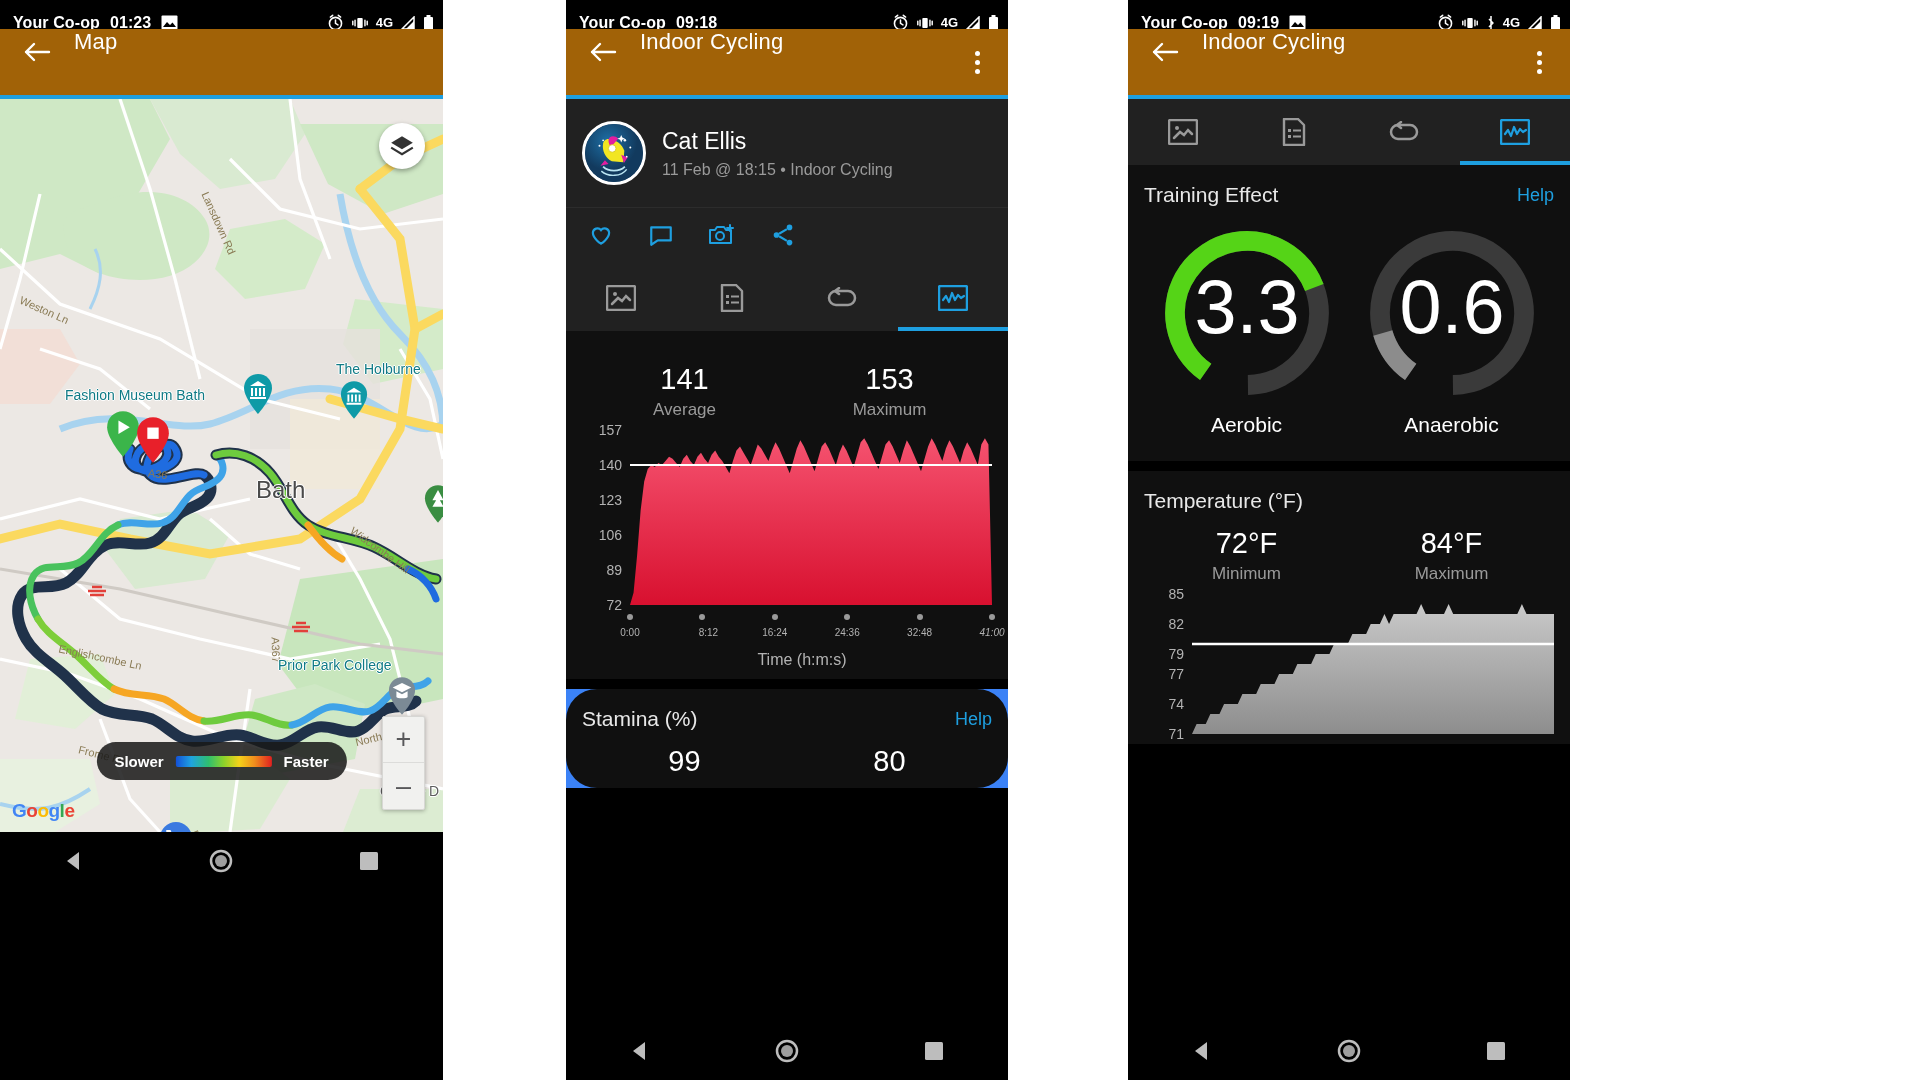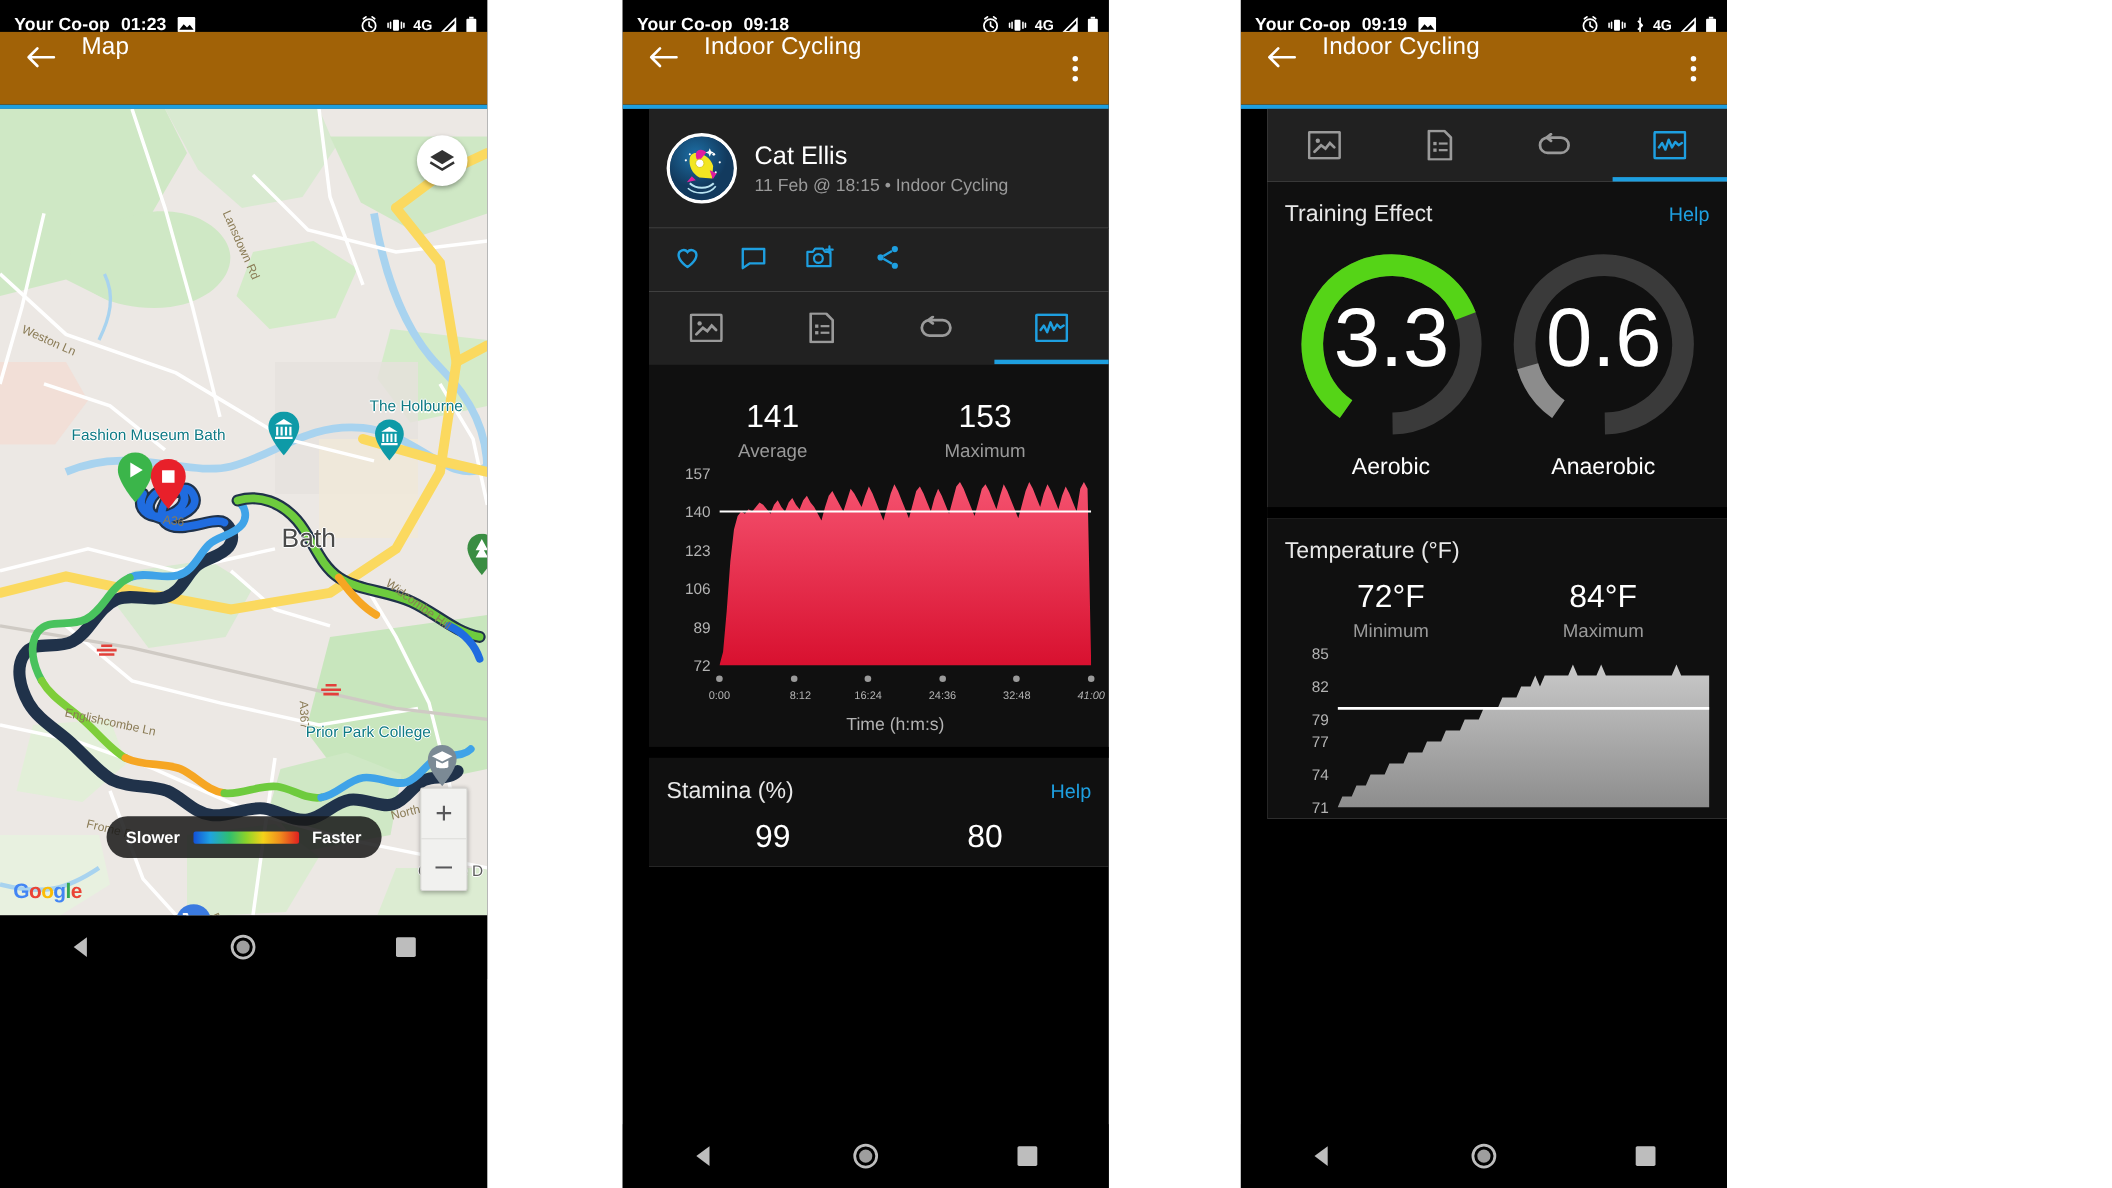--- a/index.html
+++ b/index.html
@@ -60,21 +60,21 @@
   .poi-grey { color:#5d5d5d; text-shadow:-1px 0 #fff,1px 0 #fff,0 -1px #fff,0 1px #fff; }
   .poi-city { color:#4a4a4a; font-size:24px; text-shadow:-1px 0 #fff,1px 0 #fff,0 -1px #fff,0 1px #fff; }
   .road-lbl { color:#8a7b55; font-size:11px; }
 
   
   .navbar { height:58px; background:#000; display:flex; align-items:center;
     justify-content:space-around; }
   .navbar > div { display:flex; align-items:center; justify-content:center; width:70px; height:40px; }
 
   
-  .scroll { background:#a3a3a3;margin-left:24px; }
+  .scroll { background:#3b82f6; }
   .userrow { height:108px; background:#212121; display:flex; align-items:center; padding:0 16px; }
   .avatar { width:64px; height:64px; border-radius:50%; overflow:hidden; flex:none;
     border:3px solid #fff; background:#123a5e; }
   .uinfo { margin-left:16px; }
   .uname { color:#fff; font-size:23px; }
   .umeta { color:#9a9a9a; font-size:16px; margin-top:6px; }
   .actionrow { height:58px; background:#212121; display:flex; align-items:center;
     gap:34px; padding:0 22px; border-top:1px solid #2c2c2c; }
   .tabsrow { height:66px; background:#212121; display:flex; align-items:stretch; }
   .tab { flex:1; display:flex; align-items:center; justify-content:center; position:relative; }
@@ -509,21 +509,21 @@
               <div class="xtick" style="left: 60%; top: calc(100% + 22px);">24:36</div>
               <div class="xdot" style="left: 80%; top: calc(100% + 9px);"></div>
               <div class="xtick" style="left: 80%; top: calc(100% + 22px);">32:48</div>
               <div class="xdot" style="left: 100%; top: calc(100% + 9px);"></div>
               <div class="xtick" style="left: 100%; top: calc(100% + 22px); font-style: italic;">41:00</div>
             </div>
         </div>
         <div class="axistitle" style="margin-top:46px; margin-left:30px;">Time (h:m:s)</div>
       </div>
 
-      <div class="card" style="border-bottom:none;">
+      <div class="card" style="border-bottom:none;border-radius:31px;">
         <div class="cardhead">
           <div class="cardtitle">Stamina (%)</div>
           <div class="helplink">Help</div>
         </div>
         <div class="statrow">
           <div class="stat">
             <div class="statval">99</div>
           </div>
           <div class="stat">
             <div class="statval">80</div>

